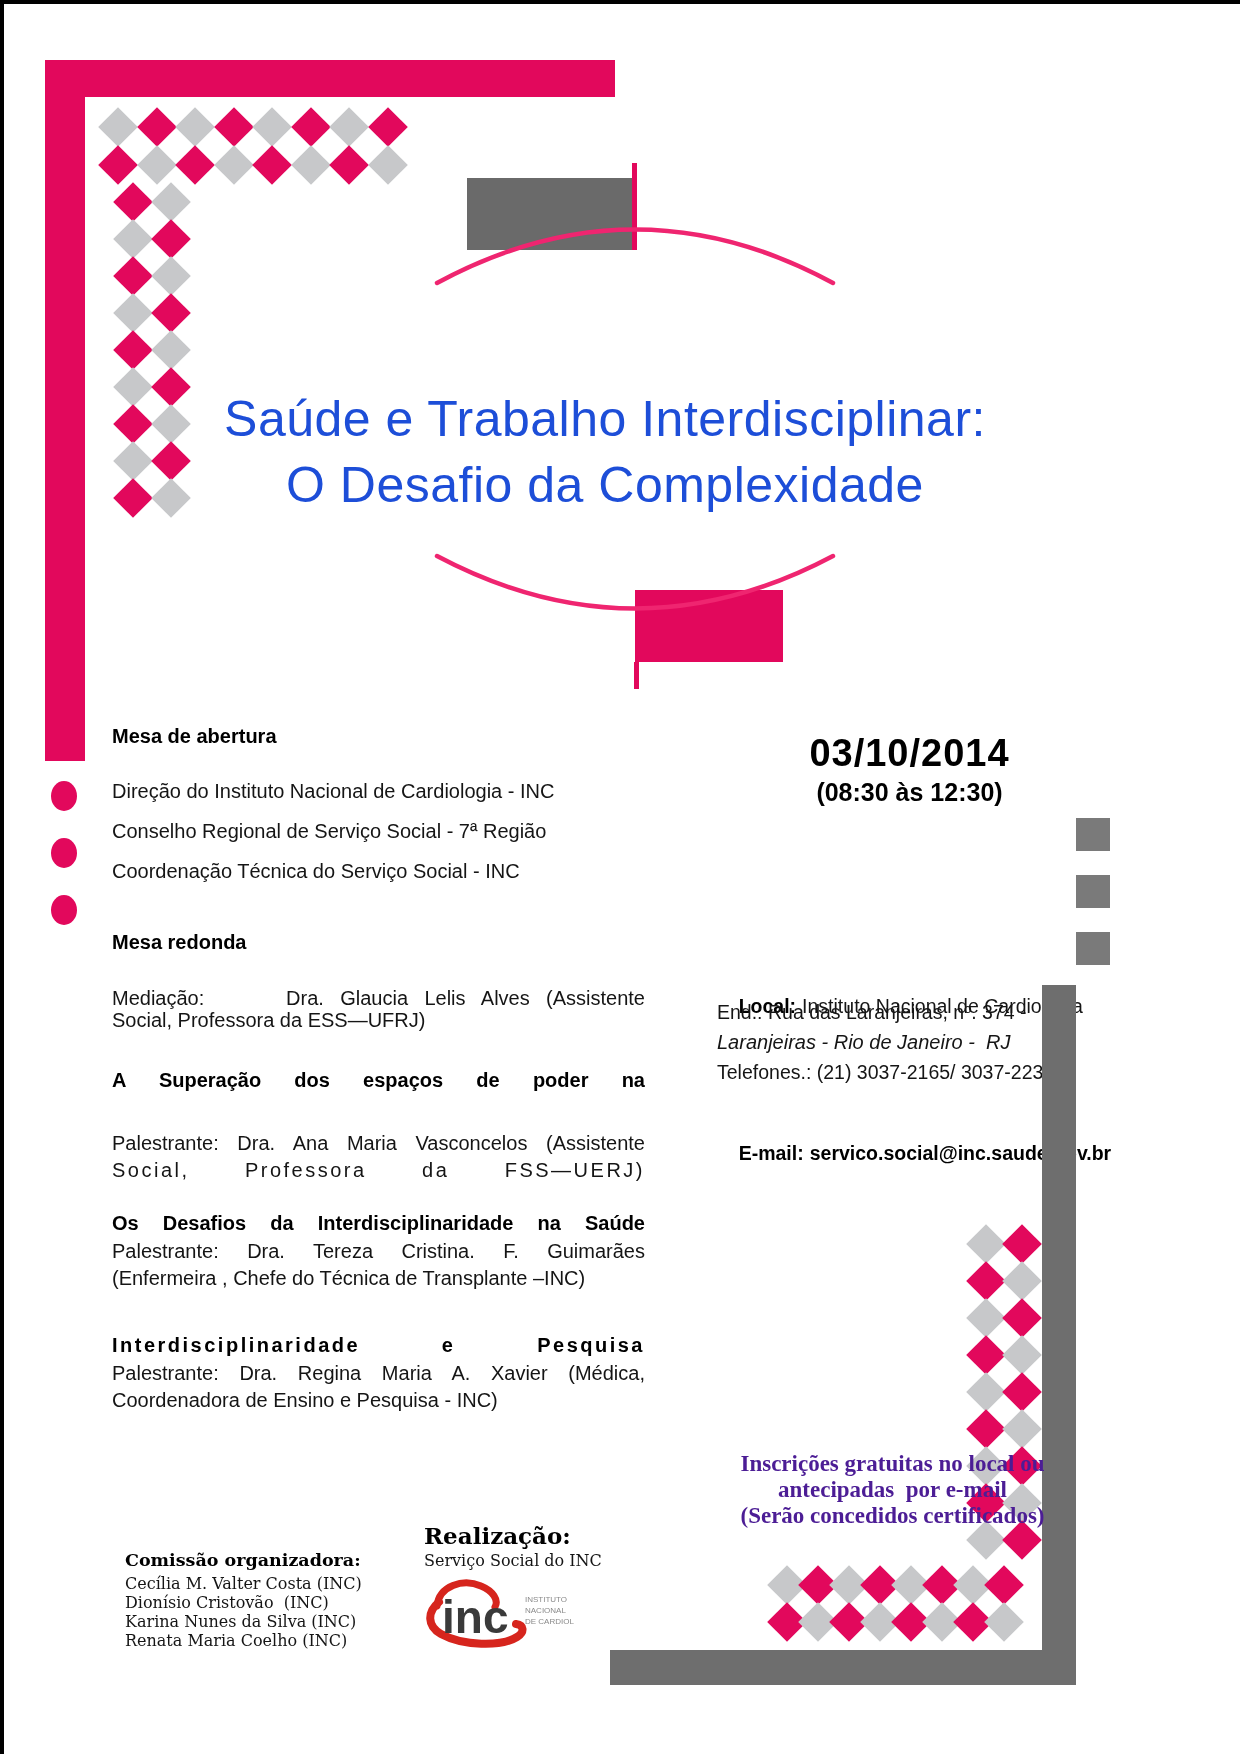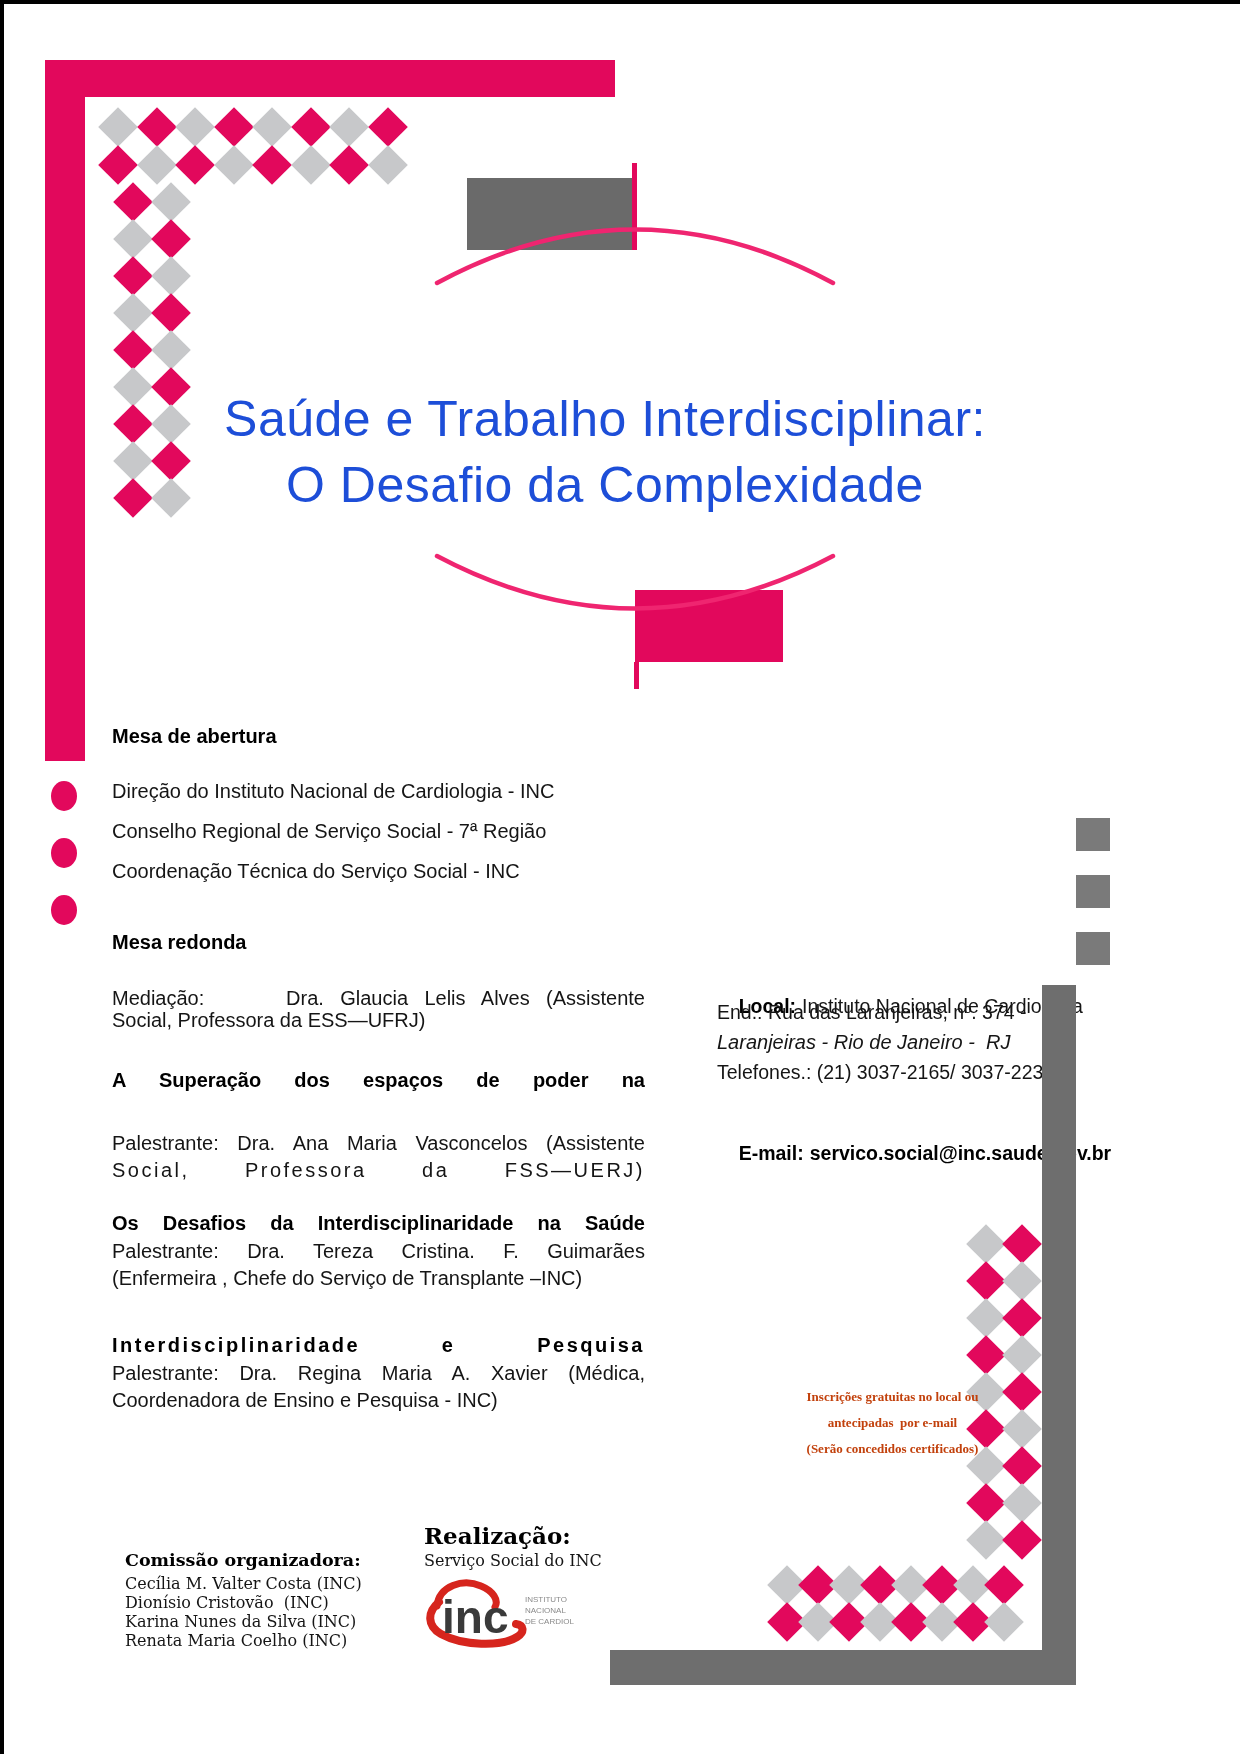--- a/index.html
+++ b/index.html
@@ -16,22 +16,22 @@
   .txt{position:absolute;font-size:20px;line-height:24px;white-space:pre;color:#151515;}
   .b{font-weight:bold;color:#000;}
   .just{width:533px;white-space:normal;text-align:justify;text-align-last:justify;}
   .lsp{letter-spacing:2.5px;}
   .serif{font-family:"DejaVu Serif","Liberation Serif",serif;}
   .title-block{position:absolute;left:145px;top:386px;width:920px;text-align:center;
                font-size:50px;line-height:66px;letter-spacing:.5px;color:#1d4ed8;}
   .date-block{position:absolute;left:742px;top:733px;width:335px;text-align:center;color:#000;}
   .date-line{font-size:38px;font-weight:bold;letter-spacing:1px;line-height:40px;}
   .time-line{font-size:25px;font-weight:bold;line-height:30px;margin-top:4px;}
-  .reg-block{position:absolute;left:735px;top:1384px;width:315px;text-align:center;
-             font-family:"Liberation Serif",serif;font-weight:bold;font-size:13px;line-height:26px;color:#c2410c;}
+  .reg-block{position:absolute;left:735px;top:1451px;width:315px;text-align:center;
+             font-family:"Liberation Serif",serif;font-weight:bold;font-size:23px;line-height:26px;color:#4c1d95;}
   .reg-block div{white-space:pre;}
   .lbl{margin-right:6px;}
   svg{display:block;}
 </style>
 </head>
 <body>
 
 <div id="poster">
 
   <div class="abs black" style="left:0;top:0;width:1240px;height:4px;"></div>
@@ -127,33 +127,37 @@
   </svg>
 
   <div class="txt b" style="left:112px;top:724px;">Mesa de abertura</div>
   <div class="bullet" style="left:51px;top:781px;"></div>
   <div class="bullet" style="left:51px;top:838px;"></div>
   <div class="bullet" style="left:51px;top:895px;"></div>
   <div class="txt" style="left:112px;top:779px;">Direção do Instituto Nacional de Cardiologia - INC</div>
   <div class="txt" style="left:112px;top:819px;">Conselho Regional de Serviço Social - 7ª Região</div>
   <div class="txt" style="left:112px;top:859px;">Coordenação Técnica do Serviço Social - INC</div>
 
+  <div class="date-block">
+    <div class="date-line">03/10/2014</div>
+    <div class="time-line">(08:30 às 12:30)</div>
+  </div>
 
   <div class="txt b" style="left:112px;top:930px;">Mesa redonda</div>
 
   <div class="txt just" style="left:112px;top:986px;">Mediação:&nbsp;&nbsp;&nbsp;&nbsp; Dra. Glaucia Lelis Alves (Assistente</div>
   <div class="txt" style="left:112px;top:1008px;">Social, Professora da ESS—UFRJ)</div>
 
   <div class="txt b just" style="left:112px;top:1068px;">A Superação dos espaços de poder na</div>
   <div class="txt just" style="left:112px;top:1131px;">Palestrante: Dra. Ana Maria Vasconcelos (Assistente</div>
   <div class="txt just lsp" style="left:112px;top:1158px;">Social, Professora da FSS—UERJ)</div>
 
   <div class="txt b just" style="left:112px;top:1211px;">Os Desafios da Interdisciplinaridade na Saúde</div>
   <div class="txt just" style="left:112px;top:1239px;">Palestrante: Dra. Tereza Cristina. F. Guimarães</div>
-  <div class="txt" style="left:112px;top:1266px;">(Enfermeira , Chefe do Serviço de Transplante –INC)</div>
+  <div class="txt" style="left:112px;top:1266px;">(Enfermeira , Chefe do Técnica de Transplante –INC)</div>
 
   <div class="txt b just lsp" style="left:112px;top:1333px;">Interdisciplinaridade e Pesquisa</div>
   <div class="txt just" style="left:112px;top:1361px;">Palestrante: Dra. Regina Maria A. Xavier (Médica,</div>
   <div class="txt" style="left:112px;top:1388px;">Coordenadora de Ensino e Pesquisa - INC)</div>
 
   <div class="txt" style="left:717px;top:970px;font-size:19.5px;">
     <span class="b lbl">Local:</span><span>Instituto Nacional de Cardiologia</span>
   </div>
   <div class="txt" style="left:717px;top:1000px;font-size:19.5px;">End.: Rua das Laranjeiras, nº. 374 -</div>
   <div class="txt" style="left:717px;top:1030px;font-size:20px;font-style:italic;">Laranjeiras - Rio de Janeiro -  RJ</div>

